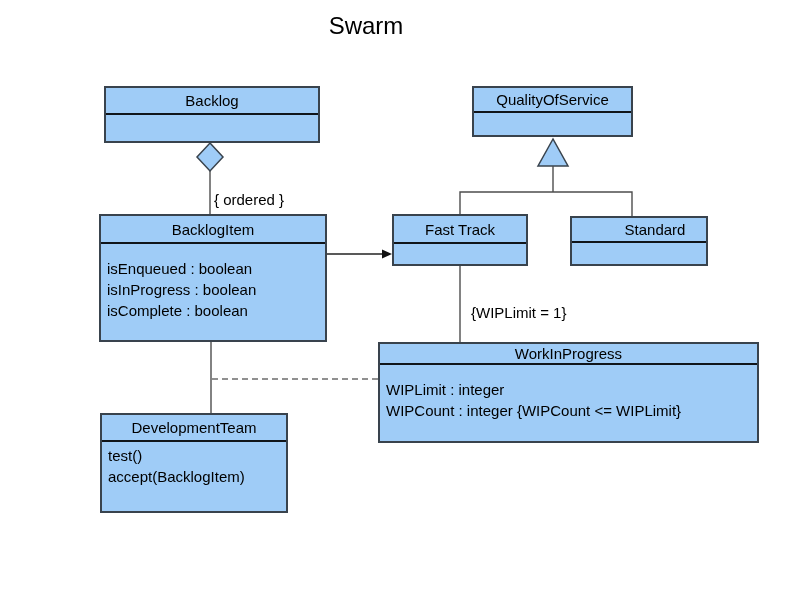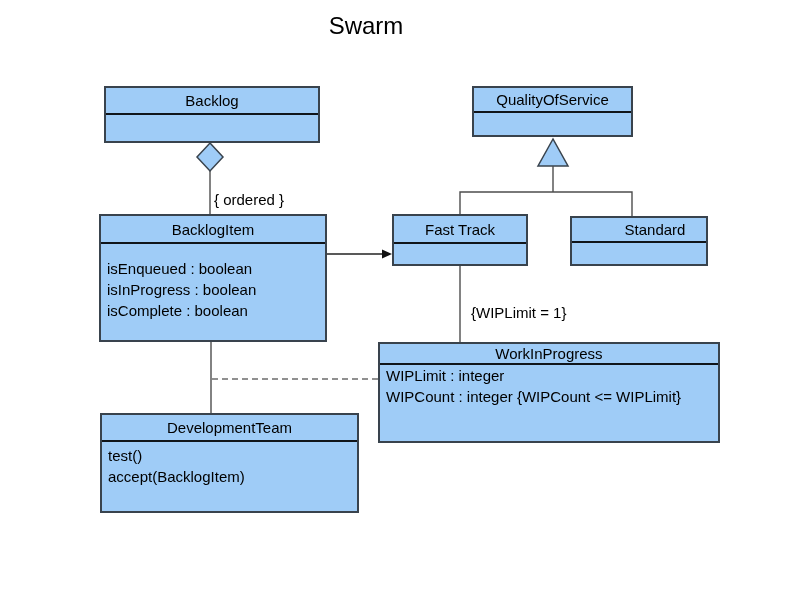--- a/index.html
+++ b/index.html
@@ -67,24 +67,24 @@
   #box-backlog .uml-title        { height: 27px; }
   #box-quality        { left: 472px; top:  86px; width: 161px; height:  51px; }
   #box-quality .uml-title        { height: 25px; }
   #box-backlogitem    { left:  99px; top: 214px; width: 228px; height: 128px; }
   #box-backlogitem .uml-title    { height: 28px; }
   #box-backlogitem .uml-body     { padding-top: 14px; }
   #box-fasttrack      { left: 392px; top: 214px; width: 136px; height:  52px; }
   #box-fasttrack .uml-title      { height: 28px; }
   #box-standard       { left: 570px; top: 216px; width: 138px; height:  50px; }
   #box-standard .uml-title       { height: 25px; padding-left: 32px; }
-  #box-wip            { left: 378px; top: 342px; width: 342px; height: 101px; }
+  #box-wip            { left: 378px; top: 342px; width: 381px; height: 101px; }
   #box-wip .uml-title            { height: 21px; }
-  #box-wip .uml-body             { }
-  #box-devteam        { left: 100px; top: 413px; width: 259px; height: 100px; }
+  #box-wip .uml-body             { padding-top: 14px; }
+  #box-devteam        { left: 100px; top: 413px; width: 188px; height: 100px; }
   #box-devteam .uml-title        { height: 27px; }
   #box-devteam .uml-body         { padding-top: 3px; }
   #label-ordered  { left: 214px; top: 191px; }
   #label-wiplimit { left: 471px; top: 304px; }
 </style>
 </head>
 <body>
 
 <div class="canvas">
 

